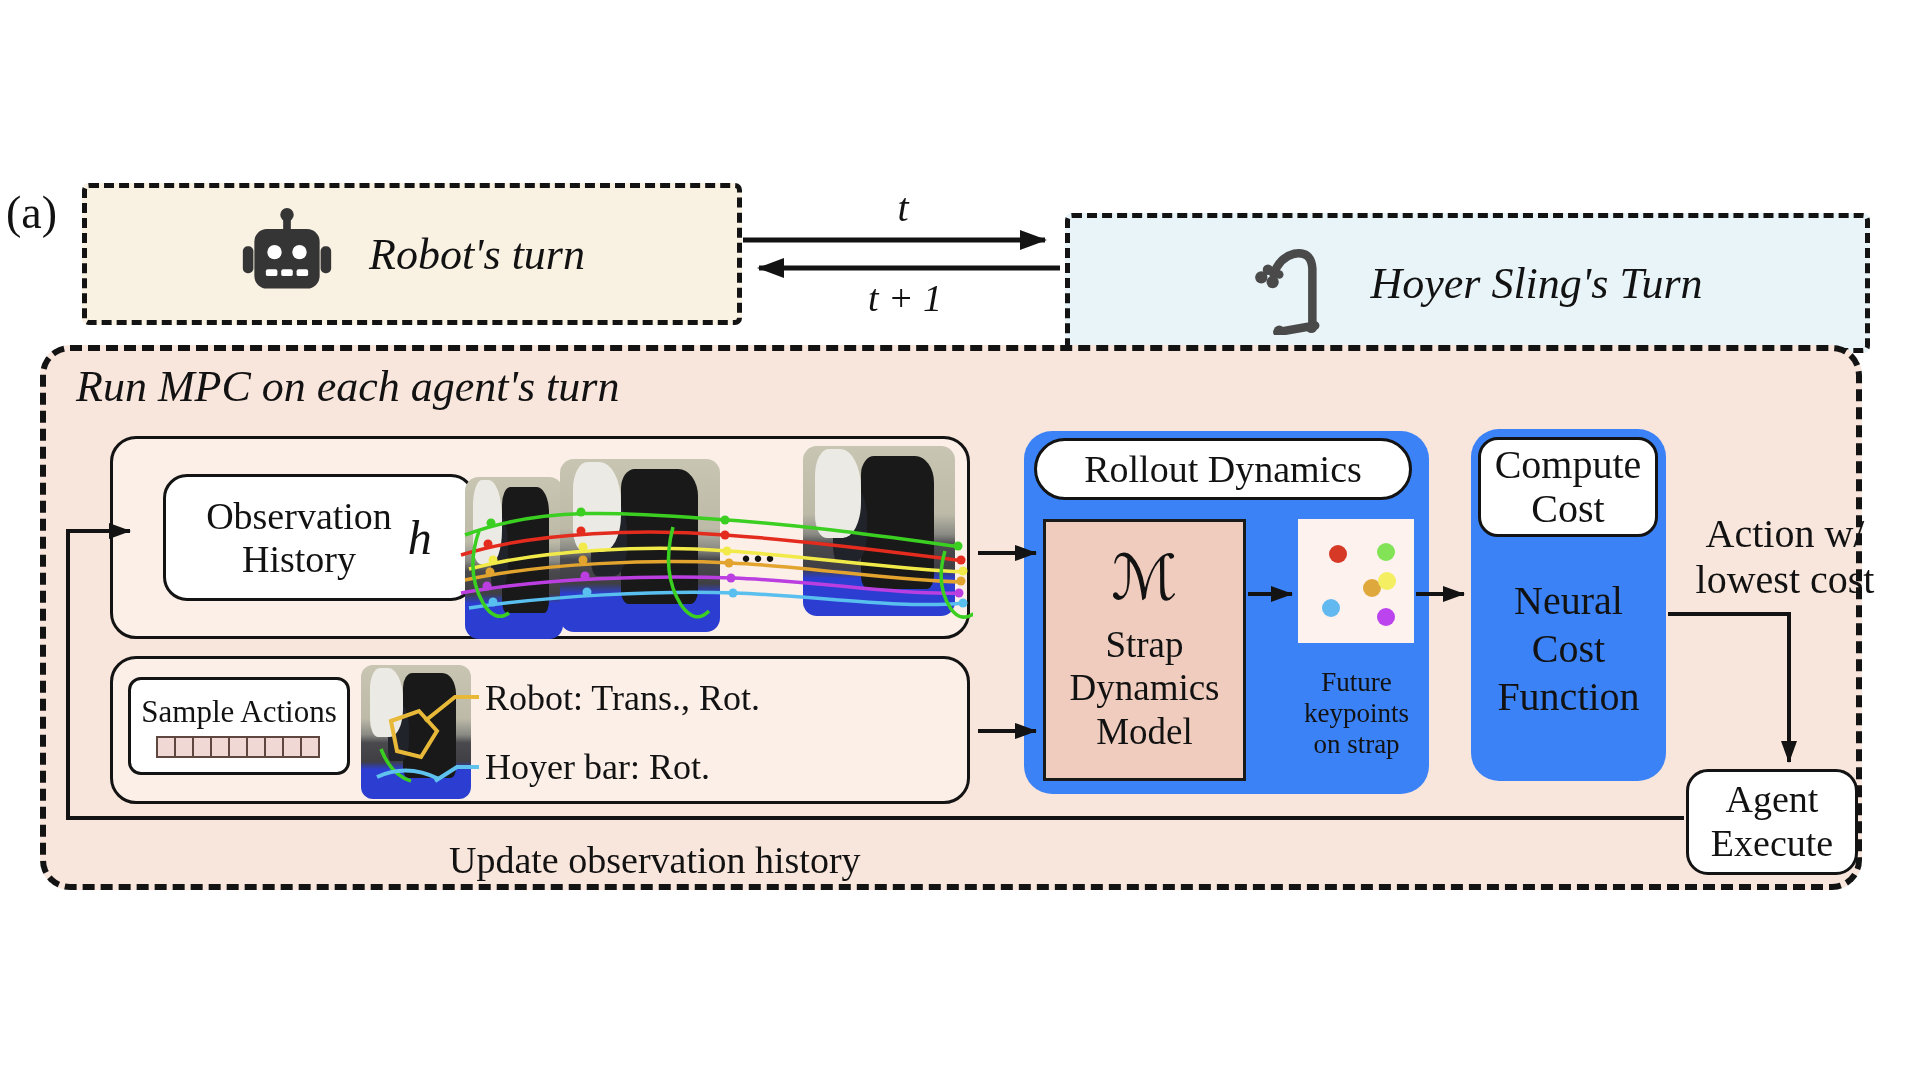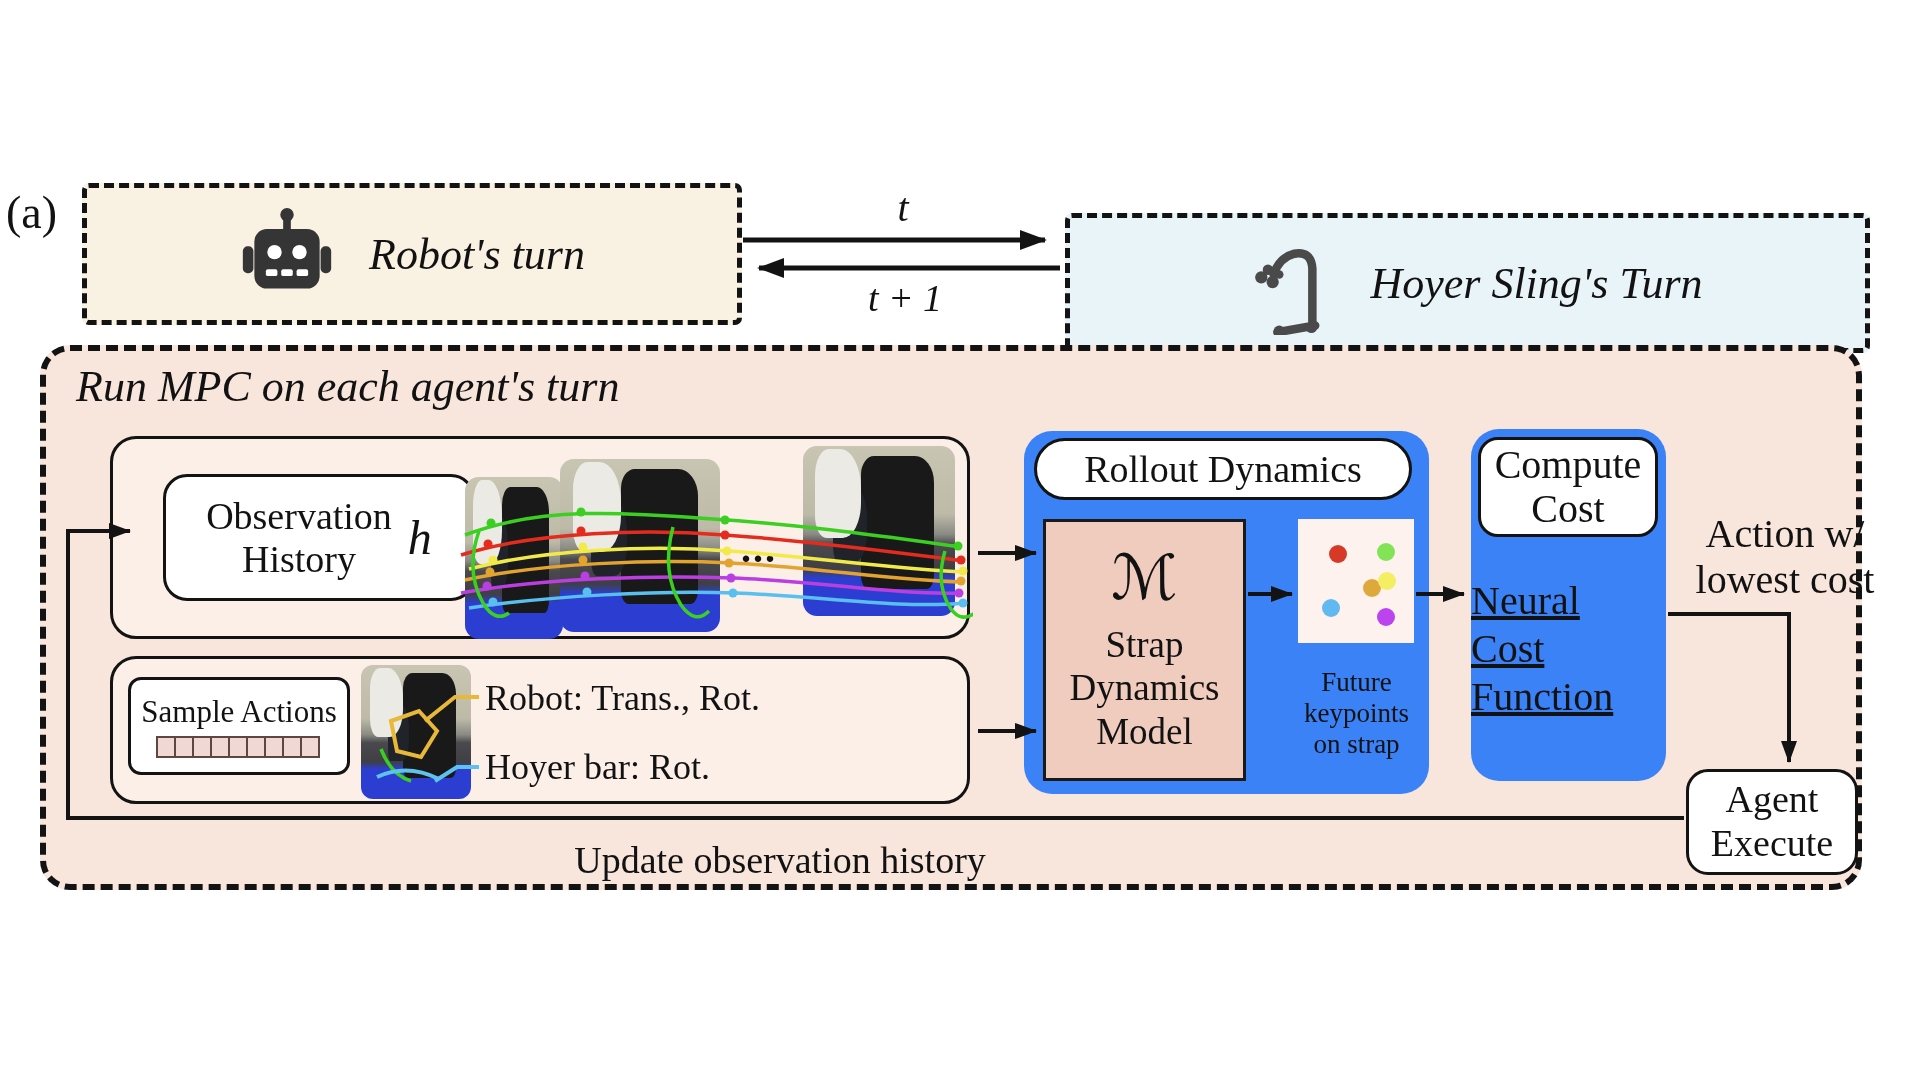--- a/index.html
+++ b/index.html
@@ -62,29 +62,29 @@
   .compute-pill{position:absolute;left:7px;top:8px;width:180px;height:100px;border-radius:20px;
                 font-size:40px;line-height:1.1;text-align:right;}
   .m-box{position:absolute;left:19px;top:88px;width:203px;height:262px;background:#efccbd;
          border:3px solid #1a1a1a;box-sizing:border-box;display:flex;flex-direction:column;
          align-items:center;justify-content:center;}
   .m-sym{font-family:"DejaVu Sans","DejaVu Serif",serif;font-style:italic;font-size:62px;line-height:1;margin-bottom:14px;}
   .m-line{font-size:37px;line-height:1.18;}
   .kp-square{position:absolute;left:274px;top:88px;width:116px;height:124px;background:#fdf2ee;}
   .future-label{position:absolute;left:250px;top:236px;width:165px;text-align:center;
                 font-size:27px;line-height:1.15;}
-  .fn-text{position:absolute;left:0;top:148px;width:195px;text-align:left;font-size:40px;line-height:1.2;text-decoration:underline;}
+  .fn-text{position:absolute;left:0;top:148px;width:195px;text-align:center;font-size:40px;line-height:1.2;}
 
   .action-note{position:absolute;left:1628px;top:160px;width:222px;text-align:center;
                font-size:40px;line-height:1.15;}
   .agent-box{position:absolute;left:1640px;top:418px;width:172px;height:106px;background:#ffffff;
              border:3px solid #131313;border-radius:22px;box-sizing:border-box;
              display:flex;flex-direction:column;align-items:center;justify-content:center;
              font-size:38px;line-height:1.15;}
-  .update-label{position:absolute;left:424px;top:487px;width:620px;text-align:center;font-size:38px;}
+  .update-label{position:absolute;left:403px;top:487px;width:620px;font-size:38px;}
   .flow{position:absolute;left:0;top:0;pointer-events:none;}
 </style>
 </head>
 <body>
 
 <div class="canvas">
 
   <div class="fig-label">(a)</div>
 
   <div class="turn-box robot-box">

